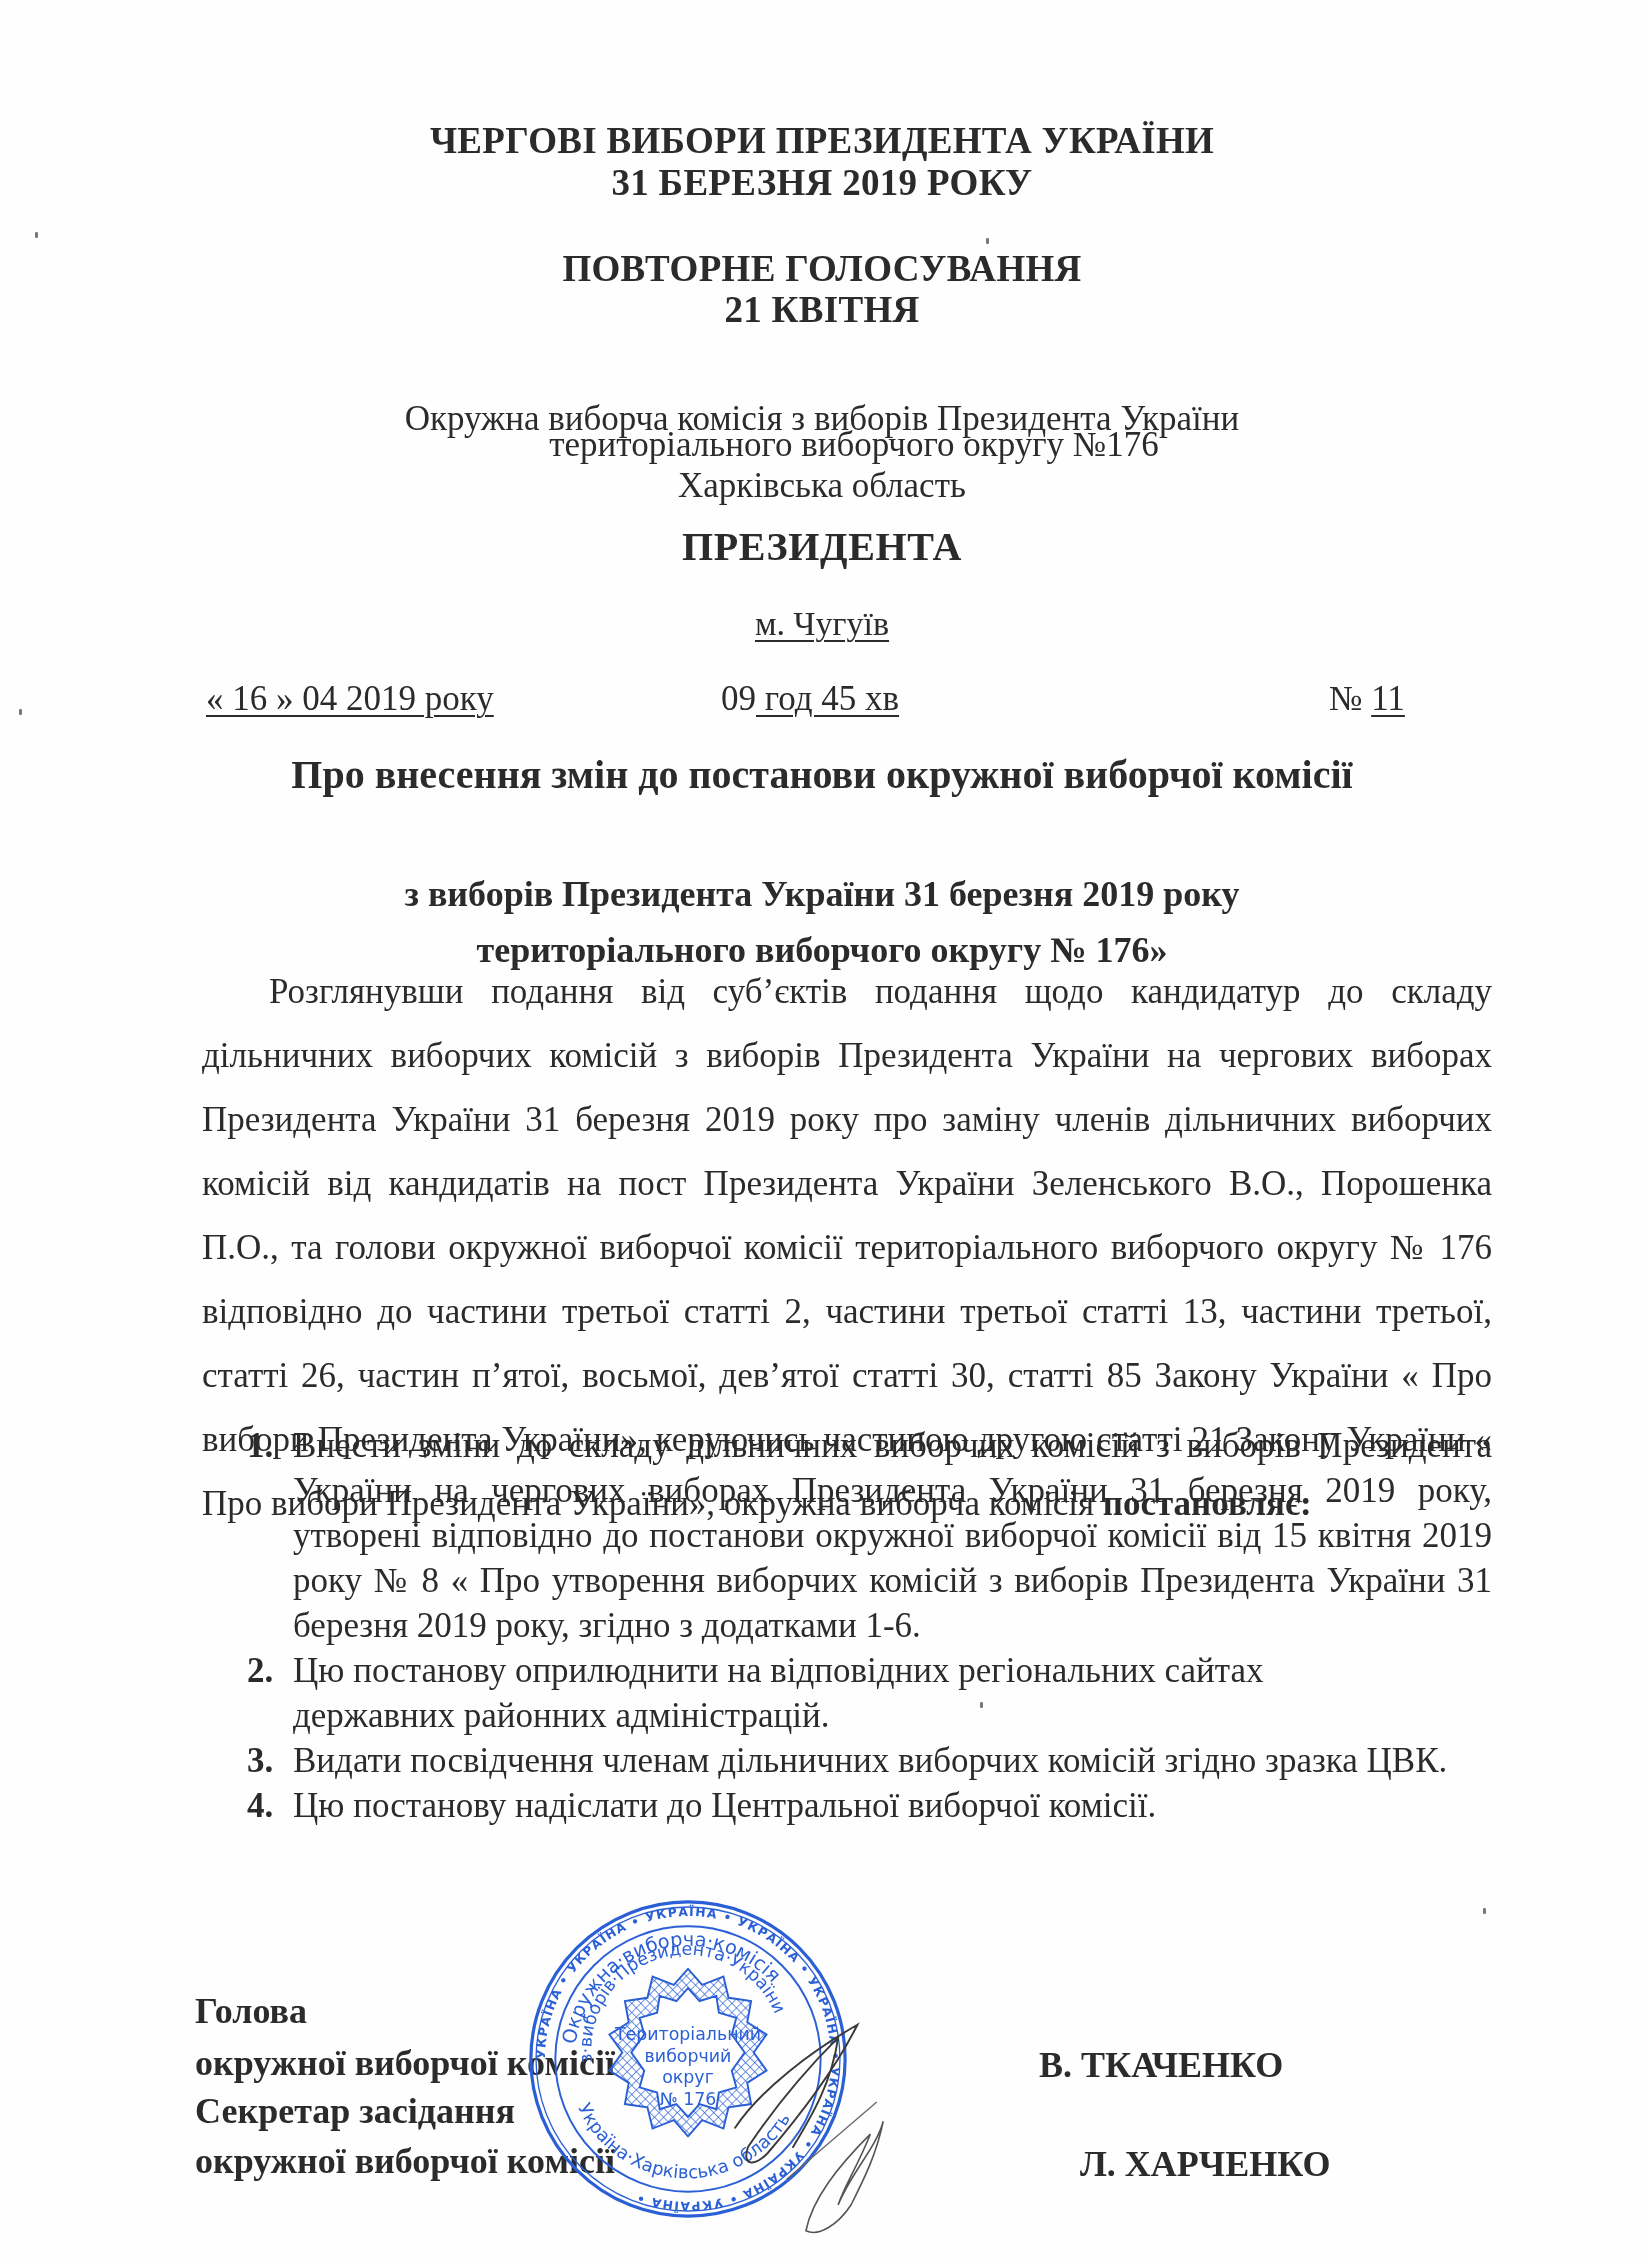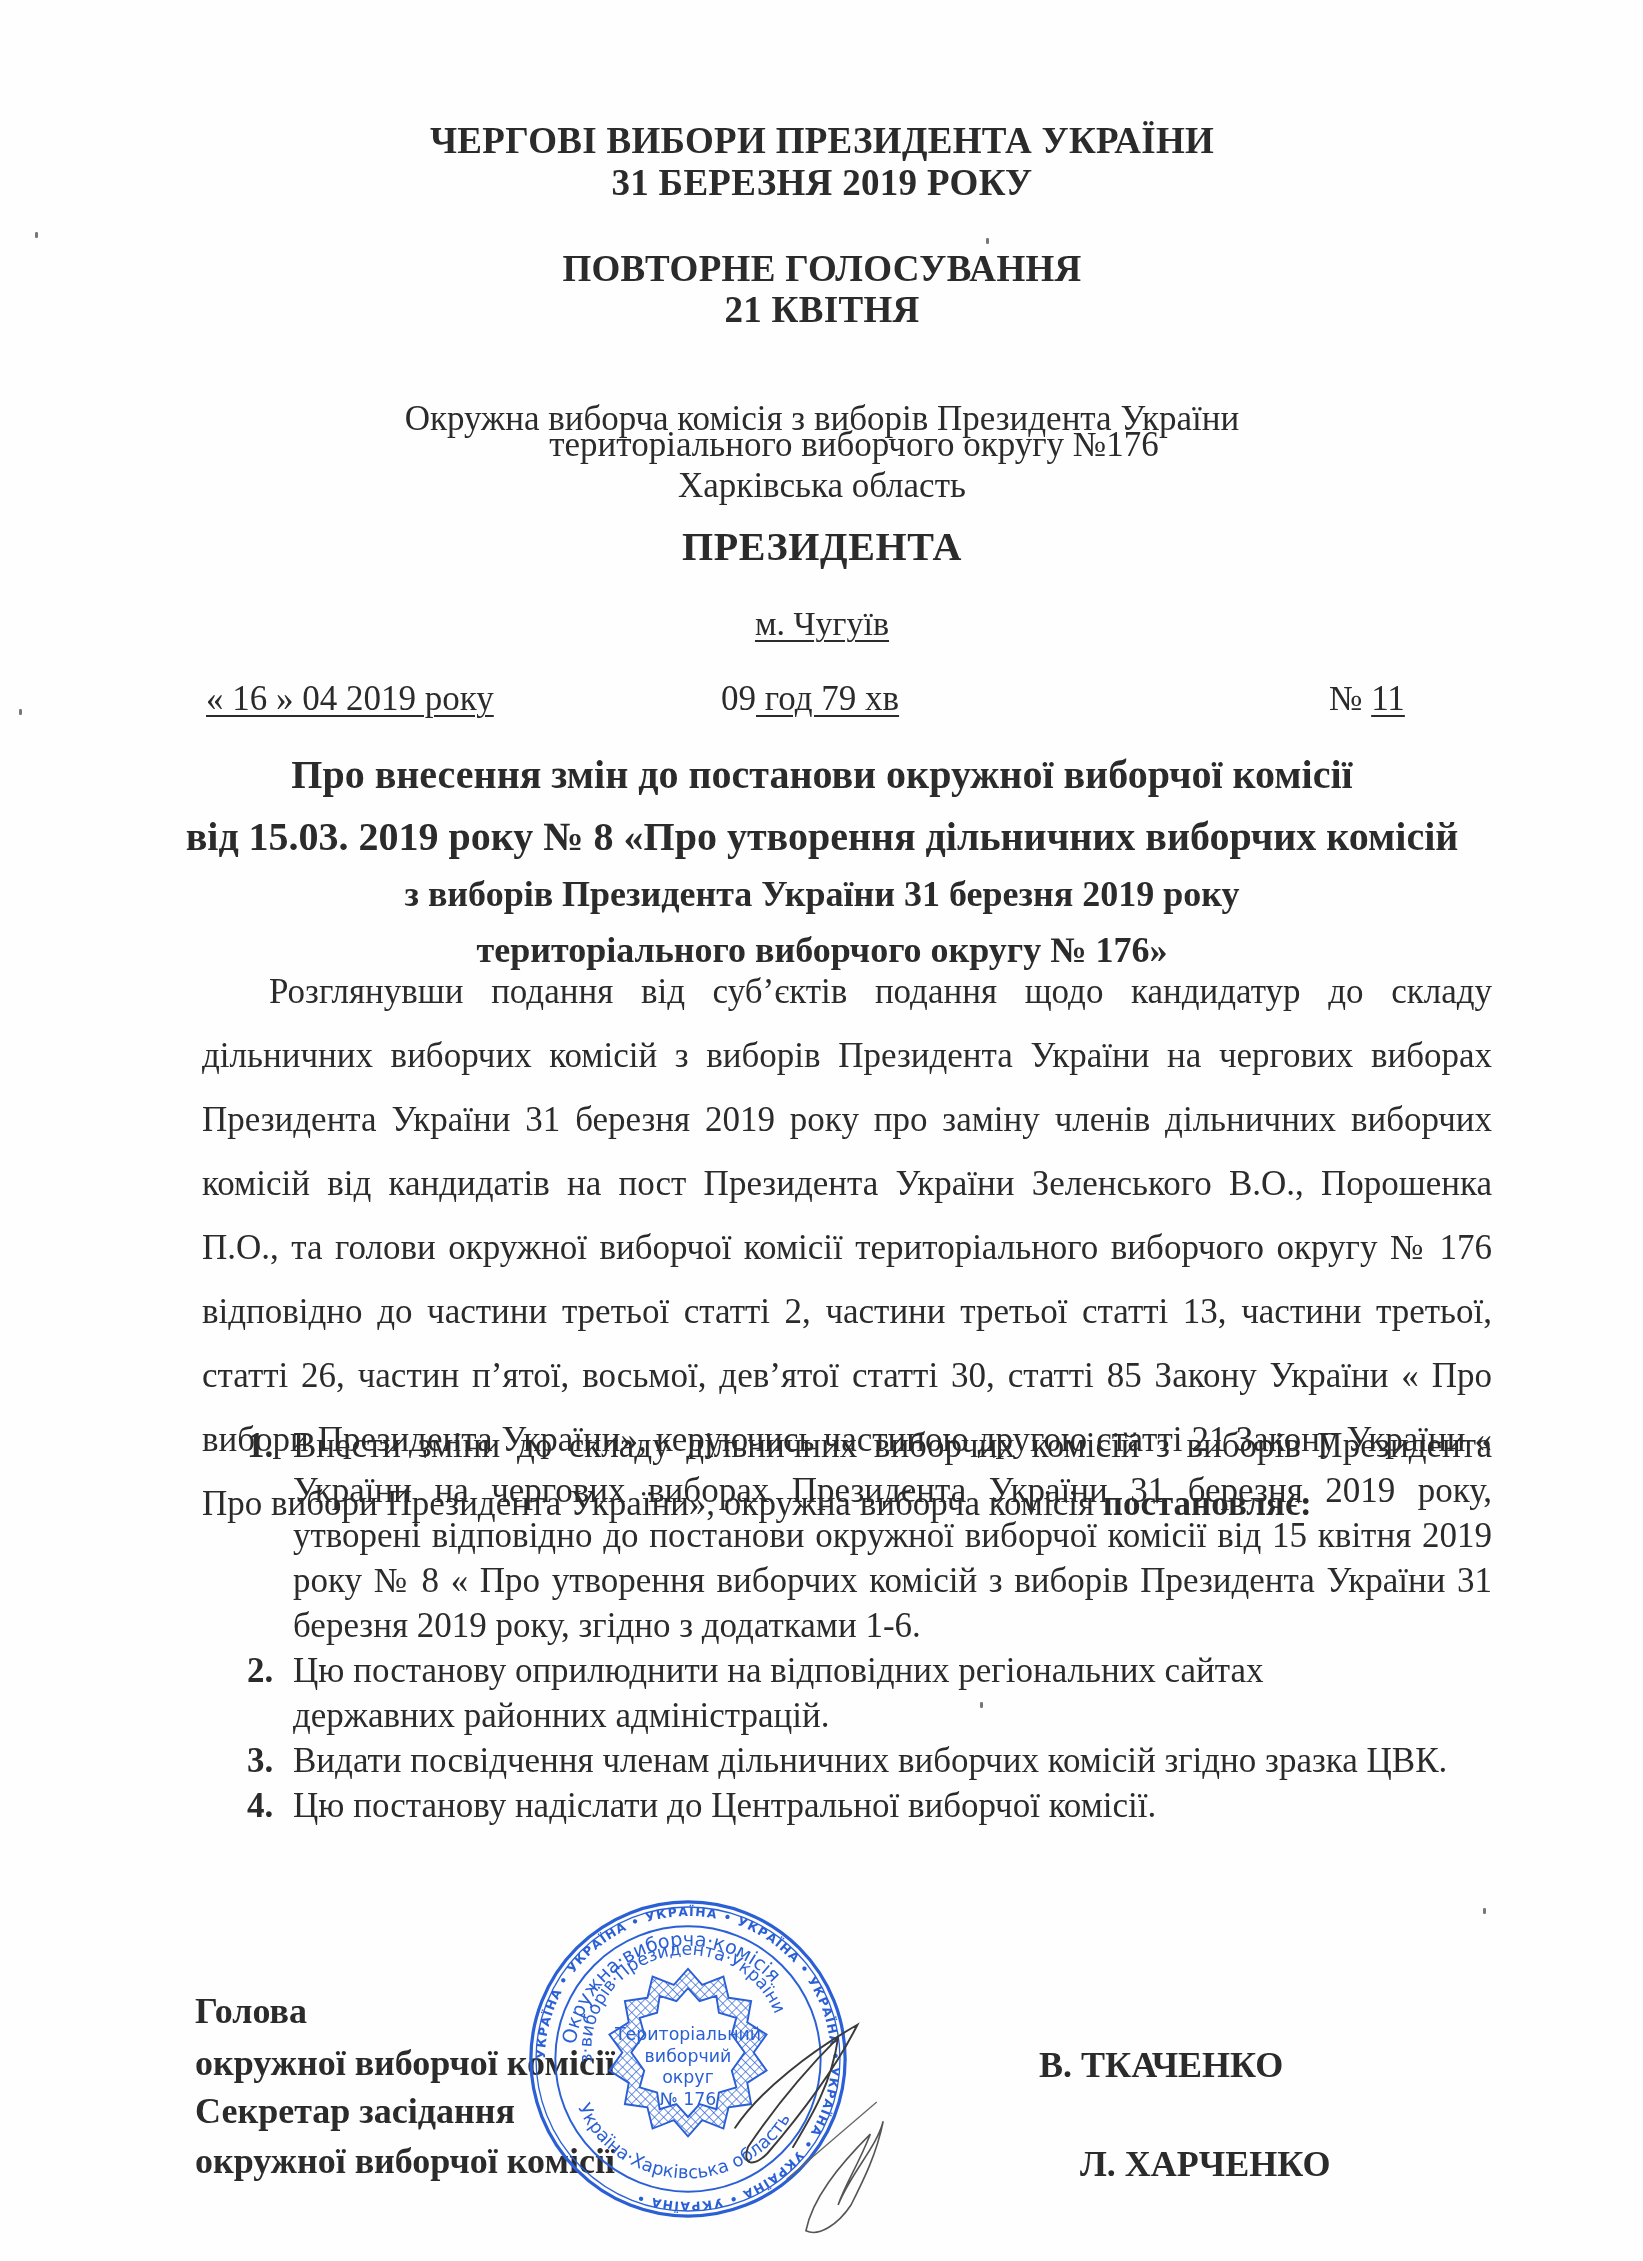--- a/index.html
+++ b/index.html
@@ -40,28 +40,27 @@
 
   <div class="line center h-org" style="top:401px;">Окружна виборча комісія з виборів Президента України</div>
   <div class="line center h-org" style="top:427px;margin-left:32px;">територіального виборчого округу №176</div>
   <div class="line center h-org" style="top:468px;">Харківська область</div>
 
   <div class="line center h-post" style="top:527px;">ПРЕЗИДЕНТА</div>
   <div class="line center city" style="top:607px;"><span class="u">м. Чугуїв</span></div>
 
   <div class="line meta" style="top:681px; left:206px;"><span class="u">« 16 »  04  2019 року</span></div>
   <div class="line meta" style="top:681px; left:721px;">
-    <span>09</span><span class="u"> год 79 хв</span>
+    <span>09</span><span class="u"> год 45 хв</span>
   </div>
   <div class="line meta" style="top:681px; left:1329px;">
     <span>№ </span><span class="u">11</span>
   </div>
 
   <div class="line center title-lg" style="top:755px;">Про  внесення змін до постанови окружної виборчої комісії</div>
-  <div class="line center title-lg" style="top:817px;">від 15.03. 2019 року № 8 «Про утворення дільничних виборчих комісій</div>
   <div class="line center title-sm" style="top:876px;">з  виборів Президента України  31 березня 2019 року</div>
   <div class="line center title-sm" style="top:932px;">територіального виборчого округу № 176»</div>
 
   <div class="body-par"><span>Розглянувши подання від  суб’єктів подання щодо кандидатур до складу дільничних виборчих комісій з виборів Президента України на чергових виборах Президента України 31 березня 2019 року  про заміну членів дільничних виборчих комісій від кандидатів на пост Президента України Зеленського В.О., Порошенка П.О., та голови окружної виборчої комісії територіального виборчого округу № 176 відповідно до частини третьої статті 2, частини третьої статті 13, частини третьої, статті 26, частин п’ятої, восьмої, дев’ятої статті 30, статті 85  Закону України « Про вибори Президента України», керуючись частиною другою статті 21 Закону України « Про вибори Президента України», окружна  виборча комісія </span><span class="bold">постановляє:</span></div>
 
   <ol class="list">
     <li><span class="num">1.</span><span>Внести зміни до складу дільничних  виборчих комісій з виборів Президента України на чергових виборах Президента України 31 березня 2019 року, утворені відповідно до постанови окружної виборчої комісії від 15 квітня 2019 року № 8 « Про утворення виборчих комісій з виборів Президента України 31 березня 2019 року, згідно з додатками 1-6.</span></li>
     <li style="text-align:left;"><span class="num">2.</span><span style="display:inline-block; width:1070px;">Цю постанову оприлюднити на відповідних  регіональних сайтах державних районних адміністрацій.</span></li>
     <li style="text-align:left;"><span class="num">3.</span><span style="display:inline-block; width:1173px;">Видати посвідчення членам  дільничних виборчих комісій згідно зразка ЦВК.</span></li>
     <li style="text-align:left;"><span class="num">4.</span><span>Цю постанову надіслати до Центральної виборчої комісії.</span></li>

